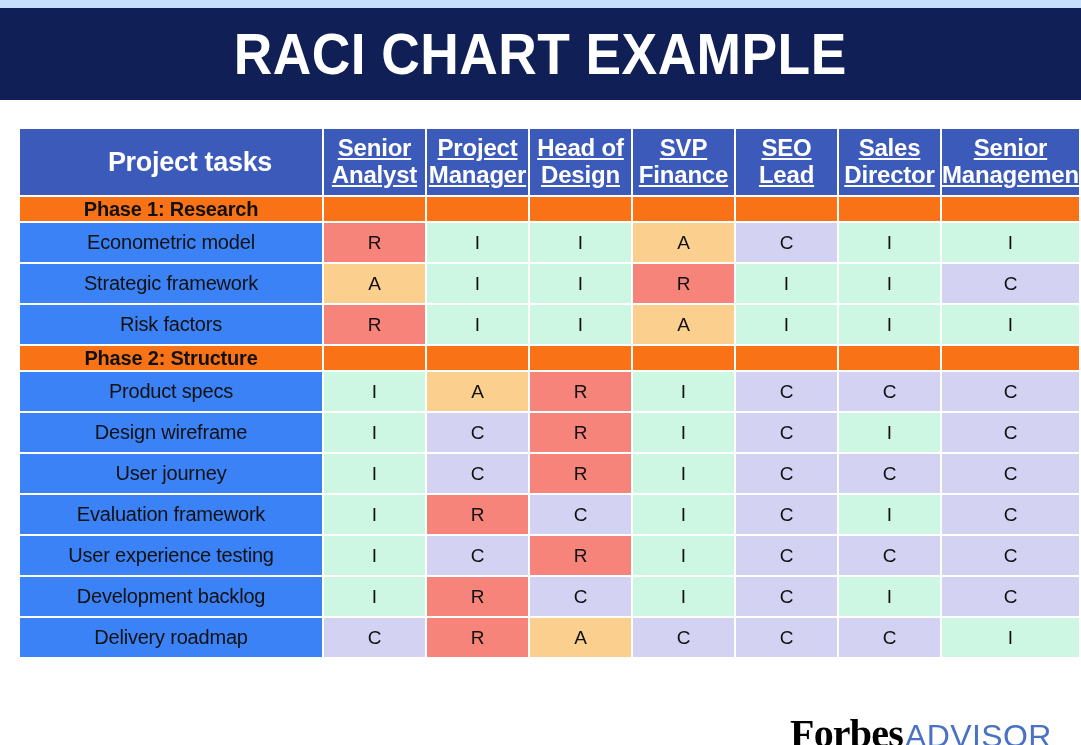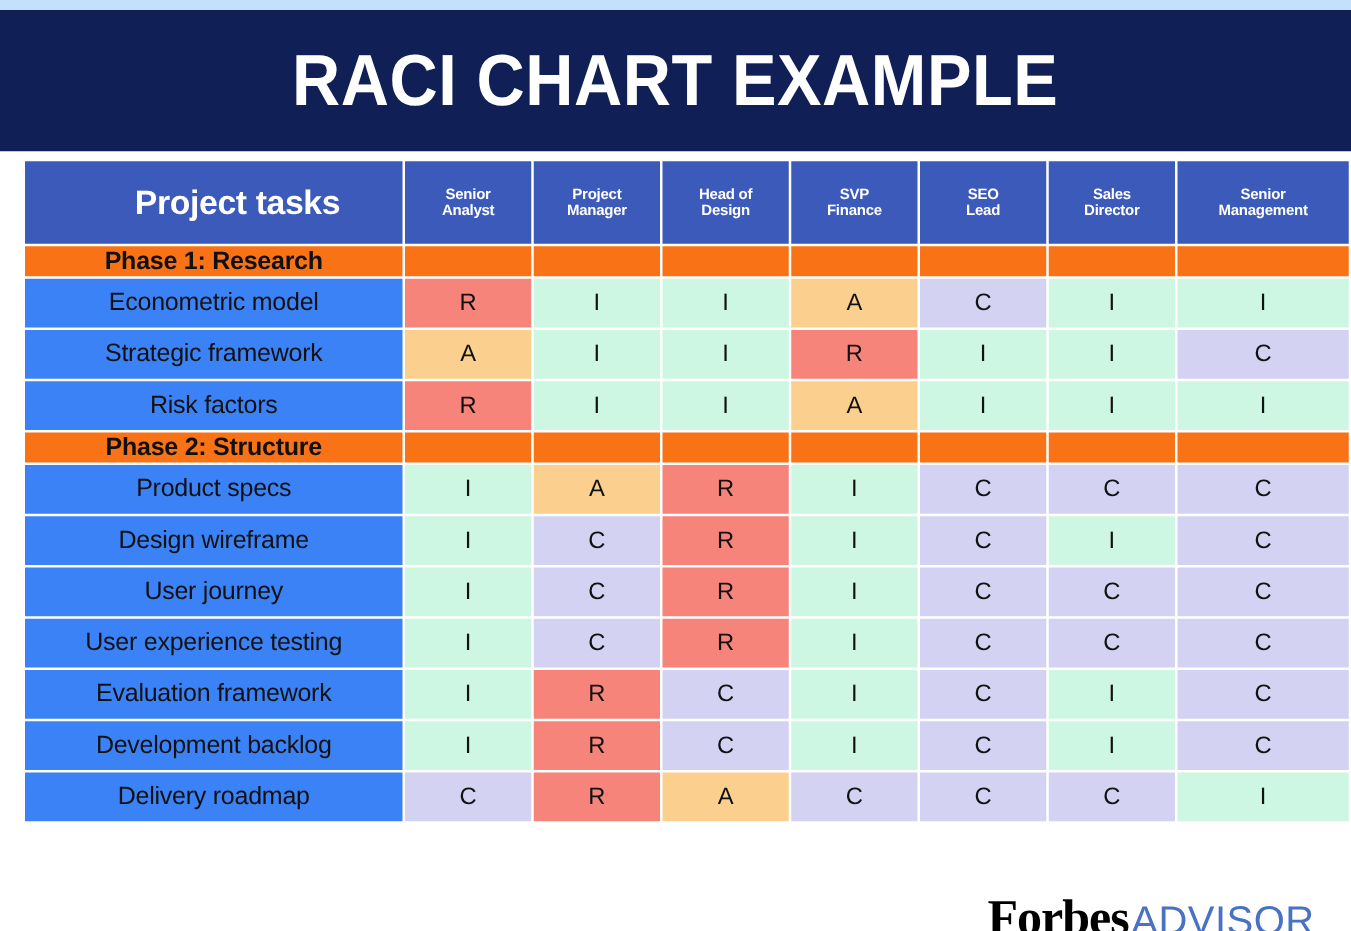--- a/index.html
+++ b/index.html
@@ -26,21 +26,21 @@
     width: 1081px;
     height: 8px;
     background: #c5e0fd;
   }
 
   
   .title-banner {
     position: absolute;
     top: 8px; left: 0;
     width: 1081px;
-    height: 113px;
+    height: 92px;
     background: #102056;
     display: flex;
     align-items: center;
     justify-content: center;
   }
   .title-text {
     color: #ffffff;
     font-family: "Liberation Sans", sans-serif;
     font-weight: 700;
     font-size: 58px;
@@ -80,23 +80,24 @@
     padding: 0;
   }
   th.hdr-task {
     height: 66px;
     font-size: 27px;
     letter-spacing: -0.3px;
     padding-left: 38px;
   }
   th.hdr-role {
     height: 66px;
-    font-size: 12px;
+    font-size: 24px;
     line-height: 1.12;
     letter-spacing: -0.2px;
+    text-decoration: underline;
   }
   th.hdr-role .ln { display: block; }
 
   
   tr.phase-row td {
     background: #f97316;
     height: 24px;
     padding: 0;
   }
   tr.phase-row td.task-cell {
@@ -294,37 +295,37 @@
             <td class="task-cell">User journey</td>
             <td class="val v-I">I</td>
             <td class="val v-C">C</td>
             <td class="val v-R">R</td>
             <td class="val v-I">I</td>
             <td class="val v-C">C</td>
             <td class="val v-C">C</td>
             <td class="val v-C">C</td>
           </tr>
           <tr class="task-row">
+            <td class="task-cell">Evaluation framework</td>
+            <td class="val v-I">I</td>
+            <td class="val v-R">R</td>
+            <td class="val v-C">C</td>
+            <td class="val v-I">I</td>
+            <td class="val v-C">C</td>
+            <td class="val v-I">I</td>
+            <td class="val v-C">C</td>
+          </tr>
+          <tr class="task-row">
             <td class="task-cell">User experience testing</td>
             <td class="val v-I">I</td>
             <td class="val v-C">C</td>
             <td class="val v-R">R</td>
             <td class="val v-I">I</td>
             <td class="val v-C">C</td>
             <td class="val v-C">C</td>
-            <td class="val v-C">C</td>
-          </tr>
-          <tr class="task-row">
-            <td class="task-cell">Evaluation framework</td>
-            <td class="val v-I">I</td>
-            <td class="val v-R">R</td>
-            <td class="val v-C">C</td>
-            <td class="val v-I">I</td>
-            <td class="val v-C">C</td>
-            <td class="val v-I">I</td>
             <td class="val v-C">C</td>
           </tr>
           <tr class="task-row">
             <td class="task-cell">Development backlog</td>
             <td class="val v-I">I</td>
             <td class="val v-R">R</td>
             <td class="val v-C">C</td>
             <td class="val v-I">I</td>
             <td class="val v-C">C</td>
             <td class="val v-I">I</td>

